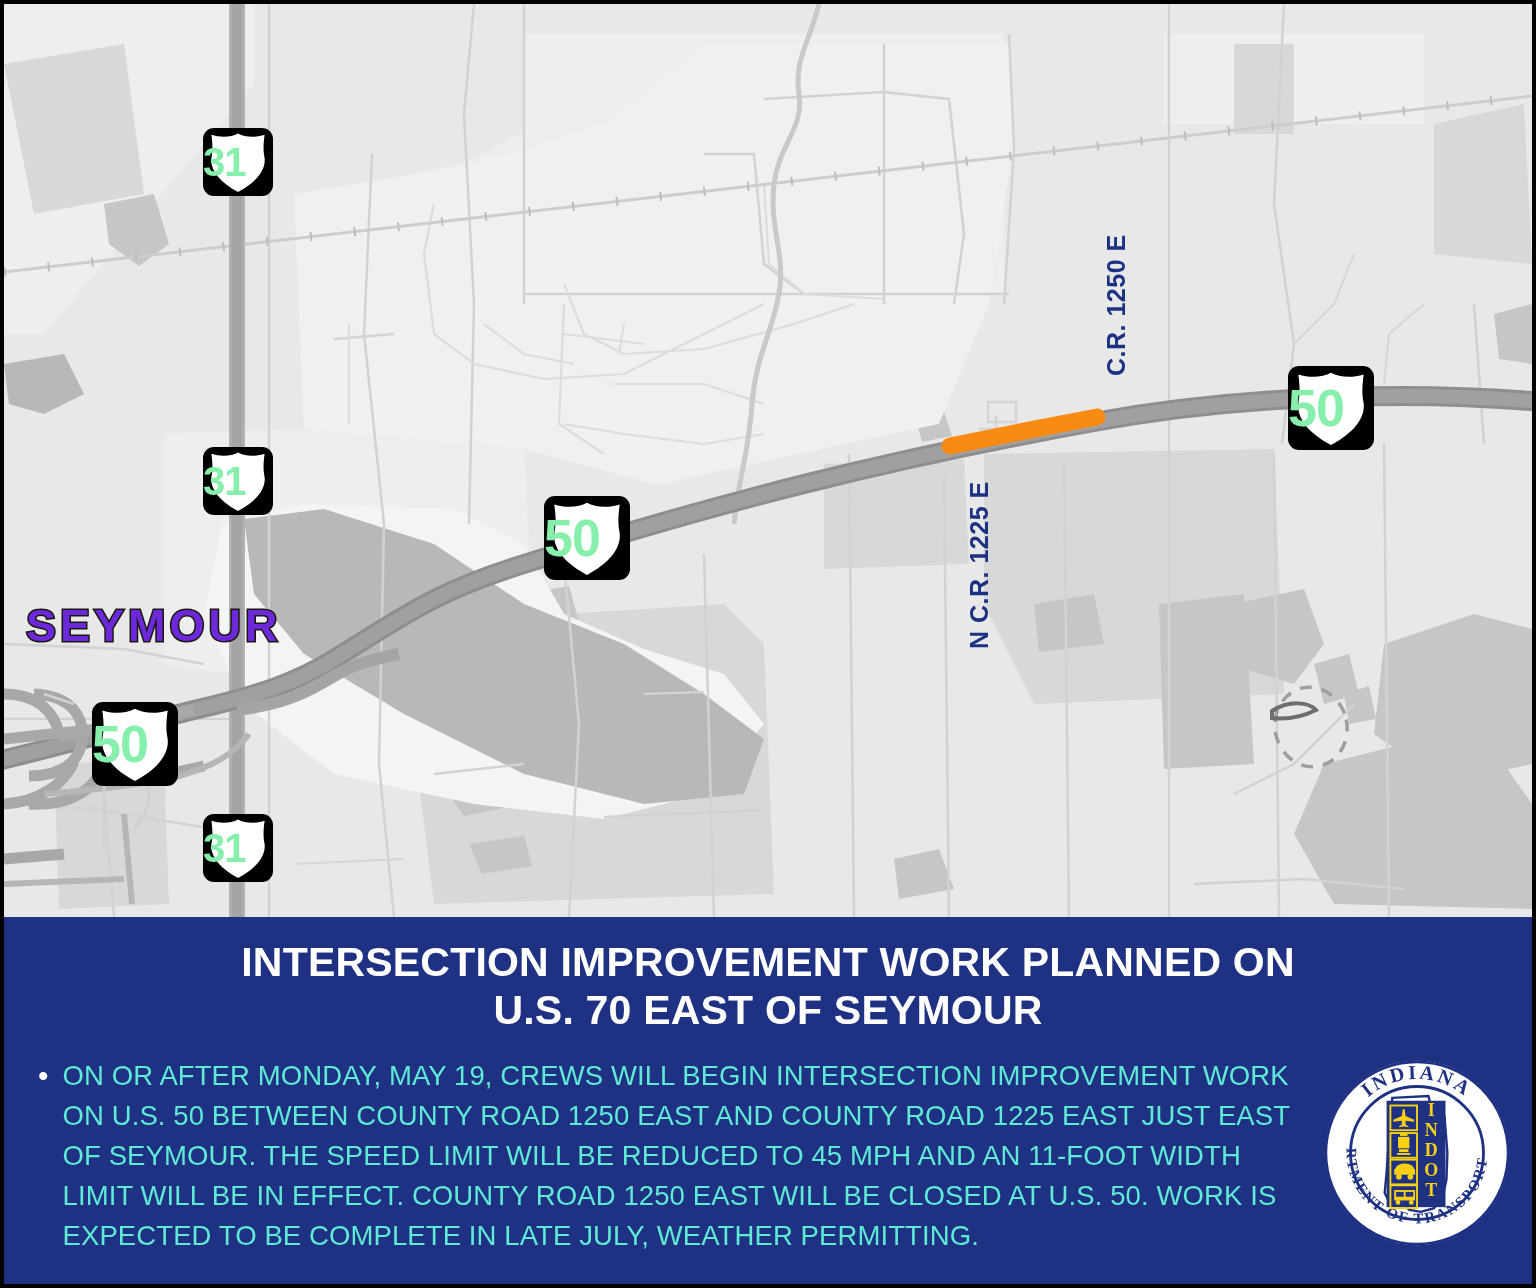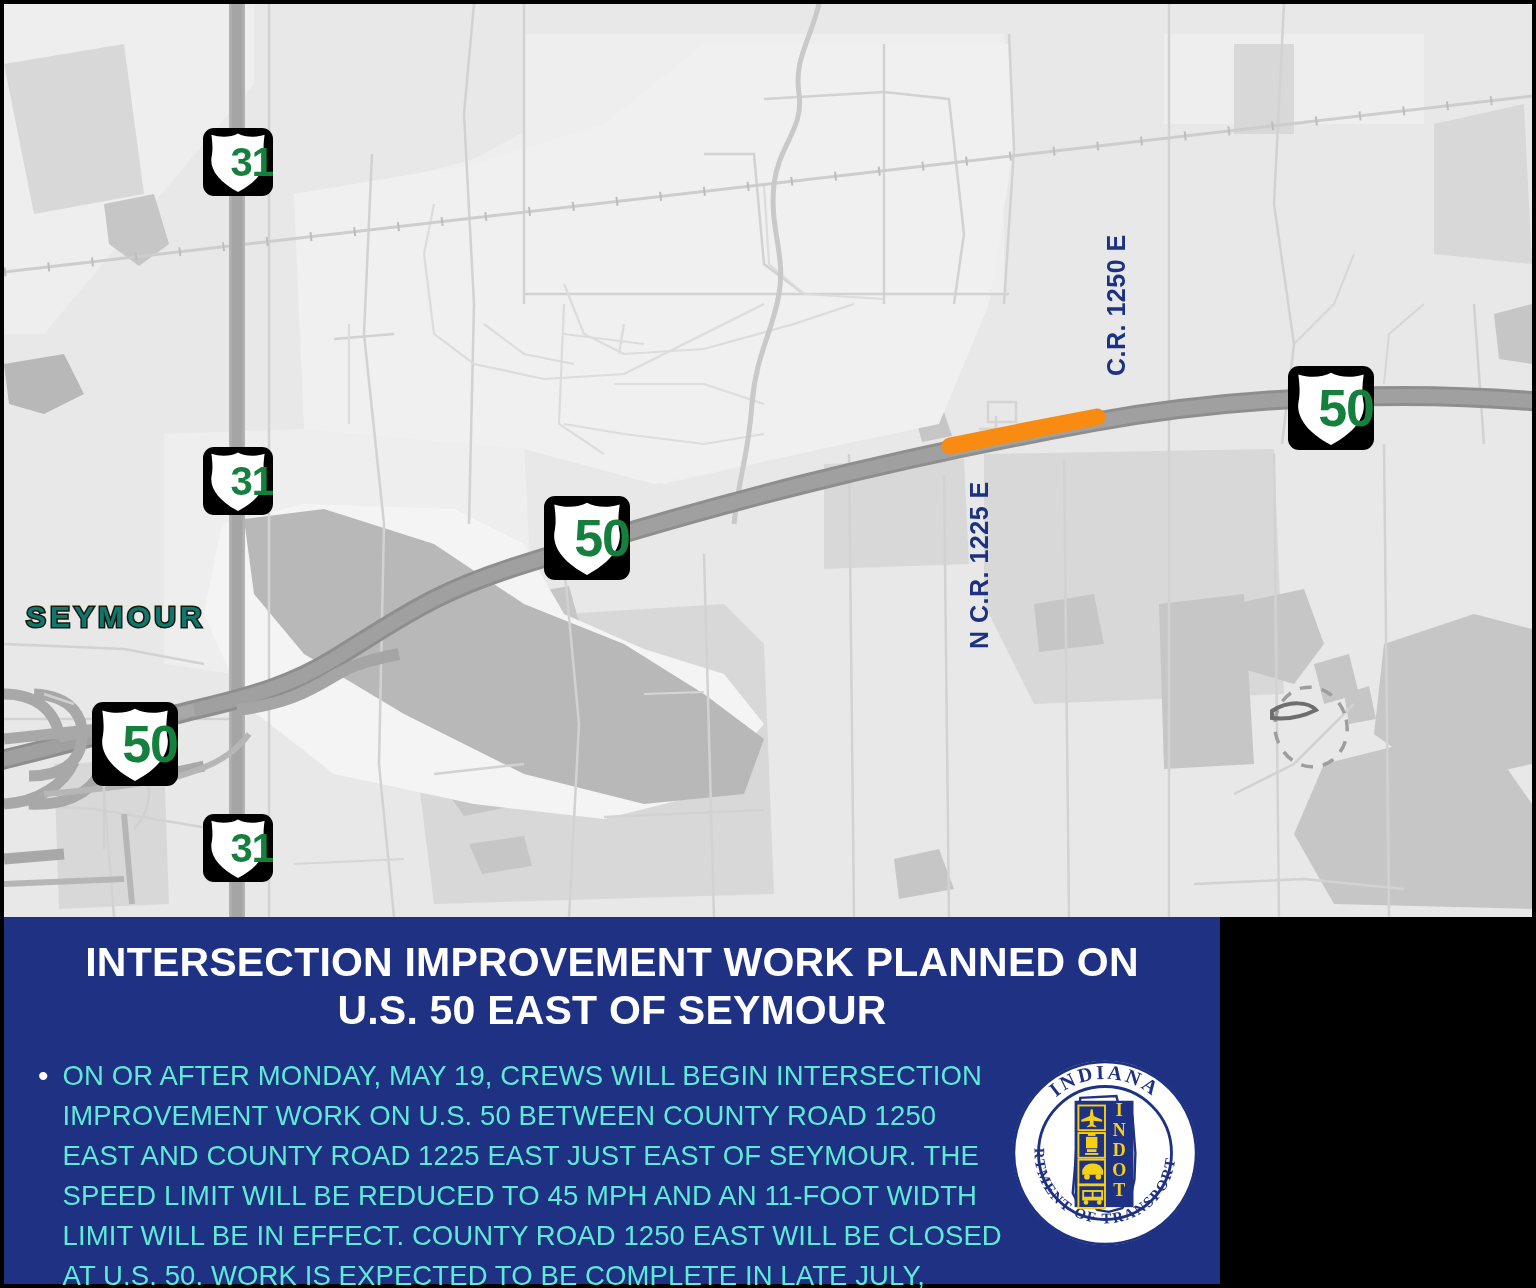--- a/index.html
+++ b/index.html
@@ -9,35 +9,35 @@
   
   .map{position:absolute;left:4px;top:4px;width:1528px;height:913px;background:#e8e8e8;overflow:hidden;}
   .map svg{position:absolute;left:0;top:0;width:1528px;height:913px;display:block;}
 
   
   .shield{position:absolute;background:#000;border-radius:11px;
           display:flex;align-items:center;justify-content:center;}
   .shield .sh-inner{position:relative;width:100%;height:100%;}
   .shield svg{position:absolute;left:0;top:0;width:100%;height:100%;}
   .shield .num{position:absolute;left:0;right:0;top:50%;transform:translateY(-50%);
-               text-align:right;font-weight:700;color:#15803d;
+               text-align:left;font-weight:700;color:#86efac;
                font-family:"Liberation Sans",sans-serif;letter-spacing:-1px;}
 
   
-  .city-label{position:absolute;font-weight:700;font-size:30px;letter-spacing:4px;
-              color:#0f766e;
+  .city-label{position:absolute;font-weight:700;font-size:45px;letter-spacing:4px;
+              color:#6d28d9;
               -webkit-text-stroke:3px #18180c;
               paint-order:stroke fill;
               font-family:"Liberation Sans",sans-serif;white-space:nowrap;}
   .cr-label{position:absolute;font-weight:700;font-size:25px;color:#1b3282;
             font-family:"Liberation Sans",sans-serif;white-space:nowrap;
             transform-origin:0 0;letter-spacing:.5px;}
 
   
-  .banner{position:absolute;left:4px;top:917px;width:1216px;height:367px;background:#1e3183;}
+  .banner{position:absolute;left:4px;top:917px;width:1528px;height:367px;background:#1e3183;}
   .ban-title{margin:0;padding:22px 70px 0 70px;text-align:center;color:#fff;
              font-weight:700;font-size:41px;line-height:1.16;letter-spacing:.2px;
              font-family:"Liberation Sans",sans-serif;}
   .ban-body{display:flex;align-items:flex-start;padding:22px 0 0 0;}
   .bullet-wrap{flex:1;display:flex;padding-left:34px;padding-right:8px;}
   .bullet-dot{color:#fff;font-size:30px;line-height:40px;padding-right:14px;flex:0 0 auto;}
   .ban-text{color:#5eead4;font-size:27.5px;line-height:40px;letter-spacing:.1px;
             font-family:"Liberation Sans",sans-serif;}
   .logo-wrap{flex:0 0 auto;width:196px;padding-right:14px;padding-top:2px;}
   .logo-wrap svg{display:block;width:190px;height:190px;}
@@ -277,21 +277,21 @@
         <div class="num" style="font-size:52px;">50</div>
       </div>
     </div>
 
   </div>
 
   <div class="banner">
 
     <div class="ban-title">
       <div>INTERSECTION IMPROVEMENT WORK PLANNED ON</div>
-      <div>U.S. 50 EAST OF SEYMOUR</div>
+      <div>U.S. 70 EAST OF SEYMOUR</div>
     </div>
 
     <div class="ban-body">
       <div class="bullet-wrap">
         <div class="bullet-dot">•</div>
         <div class="ban-text">ON OR AFTER MONDAY, MAY 19, CREWS WILL BEGIN INTERSECTION IMPROVEMENT WORK ON U.S. 50 BETWEEN COUNTY ROAD 1250 EAST AND COUNTY ROAD 1225 EAST JUST EAST OF SEYMOUR. THE SPEED LIMIT WILL BE REDUCED TO 45 MPH AND AN 11-FOOT WIDTH LIMIT WILL BE IN EFFECT. COUNTY ROAD 1250 EAST WILL BE CLOSED AT U.S. 50.  WORK IS EXPECTED TO BE COMPLETE IN LATE JULY, WEATHER PERMITTING.</div>
       </div>
 
       <div class="logo-wrap">
         <svg viewBox="0 0 200 200" xmlns="http://www.w3.org/2000/svg">

